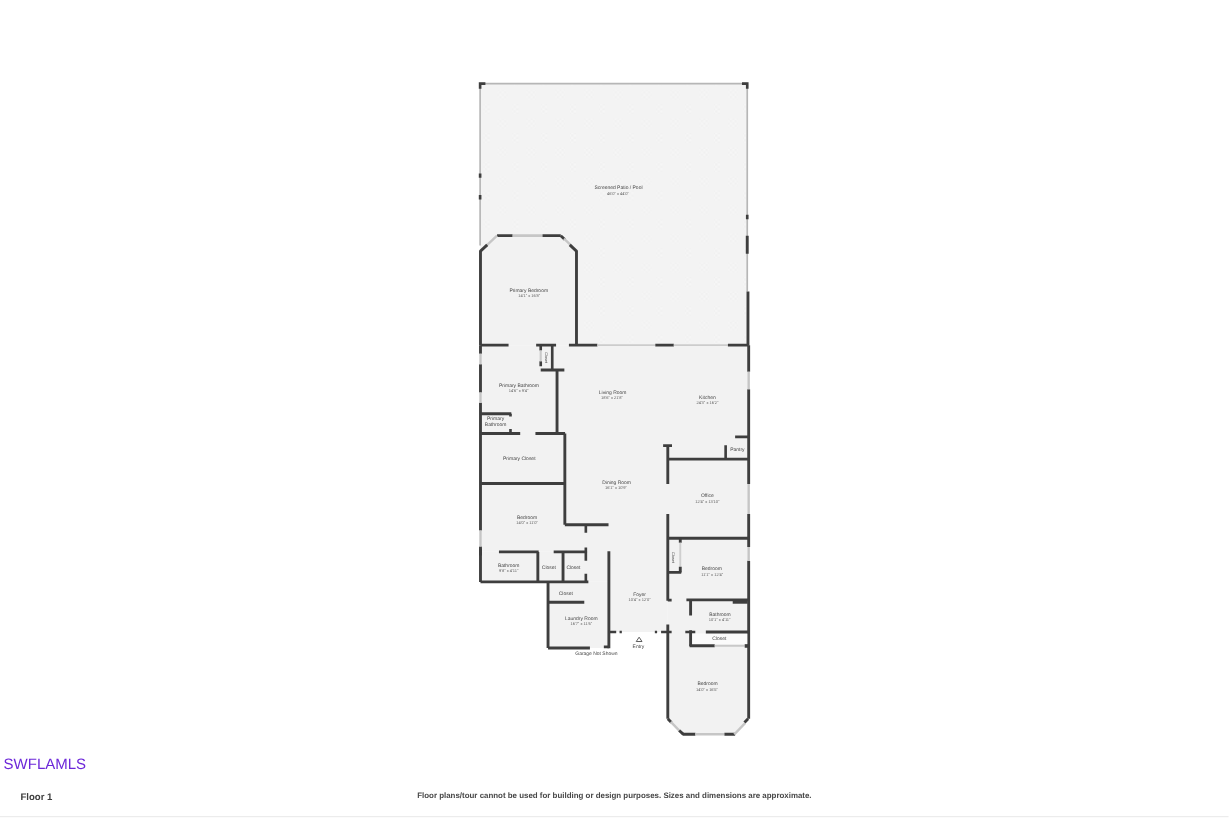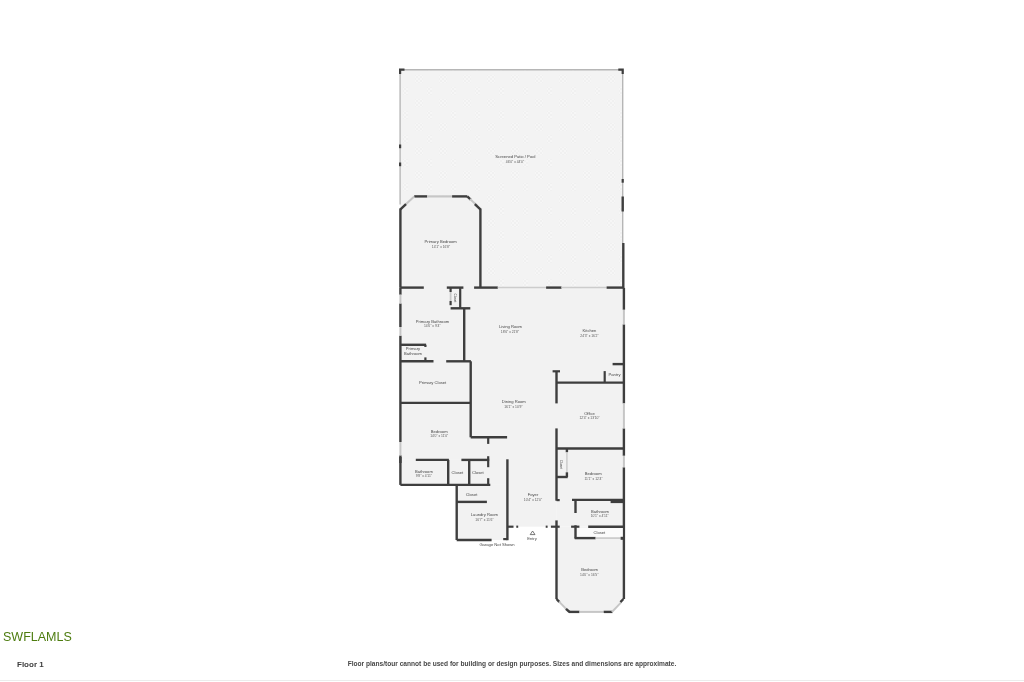--- a/index.html
+++ b/index.html
@@ -315,18 +315,18 @@
   <line x1="603.7" y1="611.9" x2="612.6" y2="611.9" stroke="#3e3e3e" stroke-width="2.4"></line>
 
   <line x1="611.9" y1="612" x2="620.9" y2="602.6" stroke="#c6c6c6" stroke-width="2"></line>
 
   <line x1="620.4" y1="602.1" x2="623.4" y2="599" stroke="#3e3e3e" stroke-width="2.4"></line>
 </svg>
 
 
 <div style="position:absolute;left:17px;top:660.4px;font-size:8px;font-weight:bold;color:#3c3c3c;">Floor 1</div>
 
-<div style="position:absolute;left:3px;top:630px;font-size:12.5px;color:#4d7c0f;">SWFLAMLS</div>
+<div style="position:absolute;left:3px;top:630px;font-size:12.5px;color:#6d28d9;">SWFLAMLS</div>
 
 <div style="position:absolute;left:0;top:660px;width:1024px;text-align:center;font-size:6.6px;font-weight:bold;color:#474747;">Floor plans/tour cannot be used for building or design purposes. Sizes and dimensions are approximate.</div>
 
 <div style="position:absolute;left:0;top:680px;width:1024px;height:1px;background:#ececec;"></div>
 </div>
 
 </body></html>

